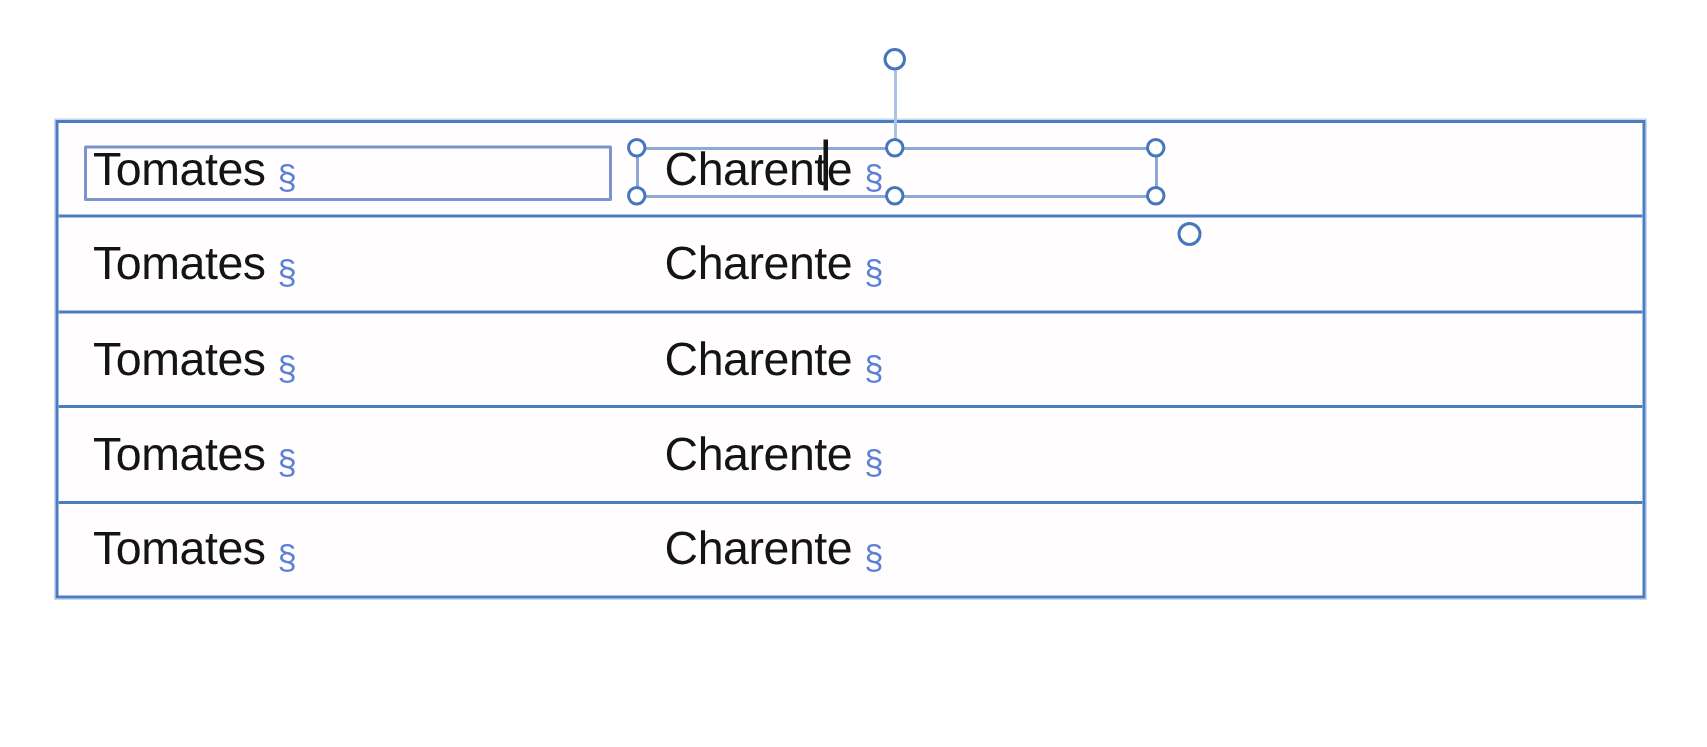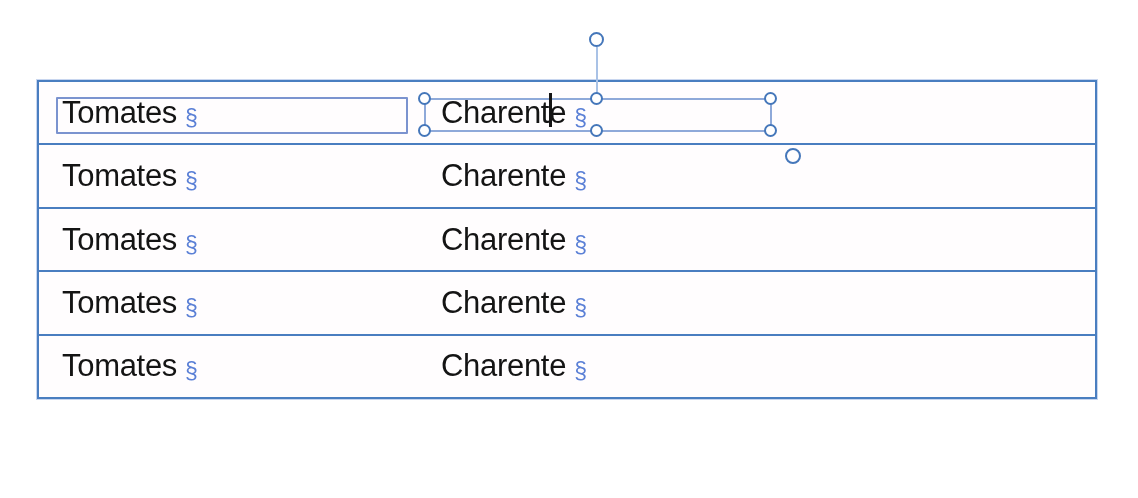--- a/index.html
+++ b/index.html
@@ -37,21 +37,21 @@
   .cell-text {
     position: absolute;
     top: 50%;
     transform: translateY(-50%);
     font-size: 31px;
     letter-spacing: -0.3px;
     color: #141414;
     white-space: nowrap;
   }
   .cell-product { left: 23px; }
-  .cell-region  { left: 402px; }
+  .cell-region  { left: 368px; padding-left: 36px; }
 
   .pmark {
     color: #5b80d6;
     font-size: 23px;
     margin-left: 8px;
     position: relative;
     top: 3px;
   }
 
   

